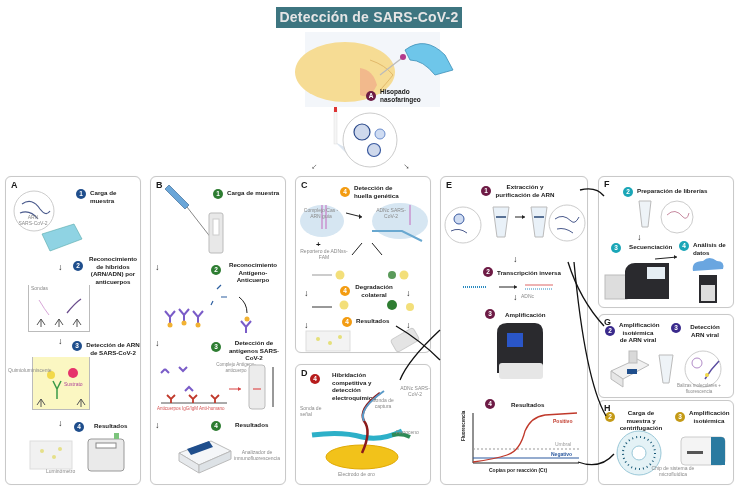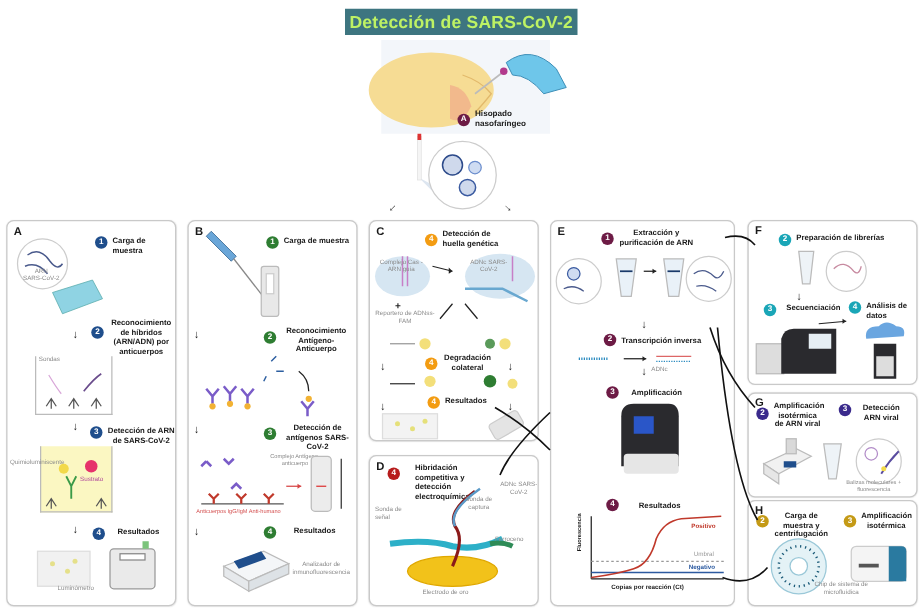--- a/index.html
+++ b/index.html
@@ -1,18 +1,18 @@
 <!DOCTYPE html>
 <html><head>
 <meta charset="utf-8">
 <style>
   html,body{margin:0;padding:0;background:#ffffff;}
   body{width:737px;height:490px;position:relative;overflow:hidden;font-family:"Liberation Sans",sans-serif;color:#1a1a1a;}
   .abs{position:absolute;}
-  .title-bar{left:276px;top:7px;width:186px;height:21px;background:#3d7580;color:#bef264;font-weight:bold;font-size:14px;text-align:center;line-height:21px;letter-spacing:0.2px;}
+  .title-bar{left:276px;top:7px;width:186px;height:21px;background:#3d7580;color:#e5e5e5;font-weight:bold;font-size:14px;text-align:center;line-height:21px;letter-spacing:0.2px;}
   .hero{left:285px;top:30px;width:175px;height:80px;}
   .panel{border:1px solid #c9c9c9;border-radius:6px;background:#fff;box-shadow:0 0 1px rgba(0,0,0,.1);}
   .plabel{font-weight:bold;font-size:9px;}
   .step{display:flex;align-items:flex-start;gap:4px;font-weight:bold;font-size:6.2px;line-height:7.5px;}
   .badge{width:10px;height:10px;border-radius:50%;color:#fff;font-size:6.5px;font-weight:bold;text-align:center;line-height:10px;flex:0 0 auto;}
   .small{font-size:5px;color:#8a8a8a;line-height:6px;}
   .arrow-dn{font-size:9px;color:#222;line-height:9px;}
   svg{overflow:visible;}
 </style>
 </head>

